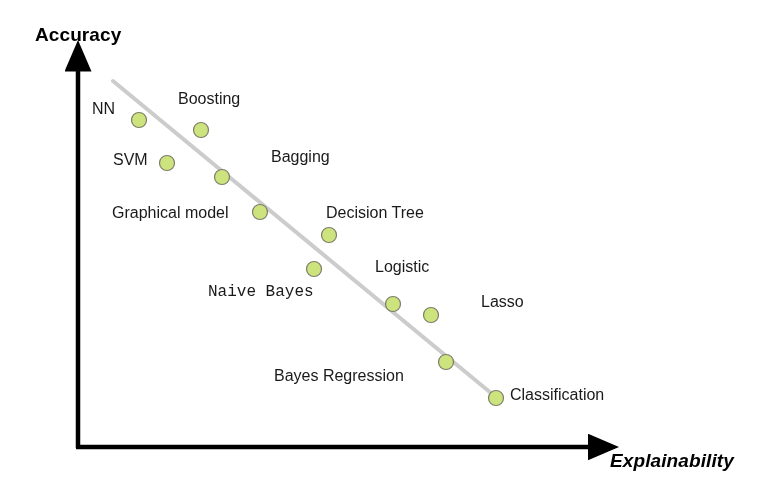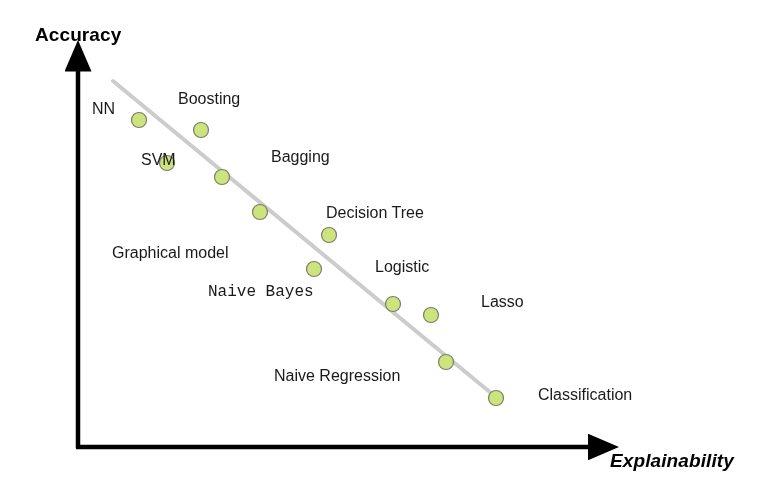--- a/index.html
+++ b/index.html
@@ -75,24 +75,24 @@
       </g>
   </svg>
 
   <div class="axis-title" id="y-axis-title">Accuracy</div>
 
   <div class="axis-title" id="x-axis-title">Explainability</div>
 
   <div id="labels-layer">
       <div class="point-label" style="left: 92px; top: 100px; text-align: center;">NN</div>
       <div class="point-label" style="left: 178px; top: 90px;">Boosting</div>
-      <div class="point-label" style="left: 113px; top: 151px; margin-left: 28px;">SVM</div>
+      <div class="point-label" style="left: 113px; top: 151px;">SVM</div>
       <div class="point-label" style="left: 229px; top: 148px; margin-left: 42px;">Bagging</div>
-      <div class="point-label" style="left: 112px; top: 204px; margin-top: 40px;">Graphical model</div>
+      <div class="point-label" style="left: 112px; top: 204px;">Graphical model</div>
       <div class="point-label" style="left: 326px; top: 204px;">Decision Tree</div>
       <div class="point-label" style="left: 208px; top: 283px; font-family: Liberation Mono, monospace;">Naive Bayes</div>
       <div class="point-label" style="left: 375px; top: 258px;">Logistic</div>
       <div class="point-label" style="left: 452px; top: 293px; margin-left: 29px;">Lasso</div>
-      <div class="point-label" style="left: 274px; top: 367px;">Naive Regression</div>
-      <div class="point-label" style="left: 510px; top: 386px; margin-left: 28px;">Classification</div>
+      <div class="point-label" style="left: 274px; top: 367px;">Bayes Regression</div>
+      <div class="point-label" style="left: 510px; top: 386px;">Classification</div>
     </div>
 
 </div>
 
 </body></html>

